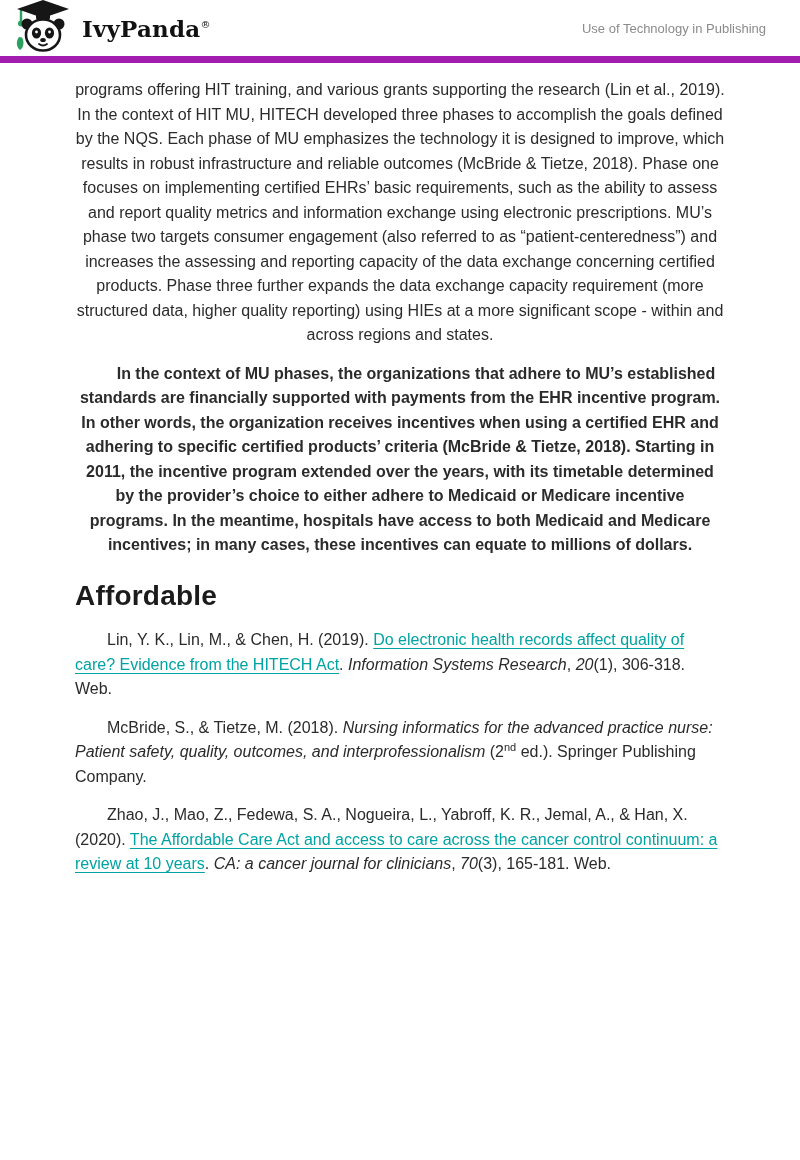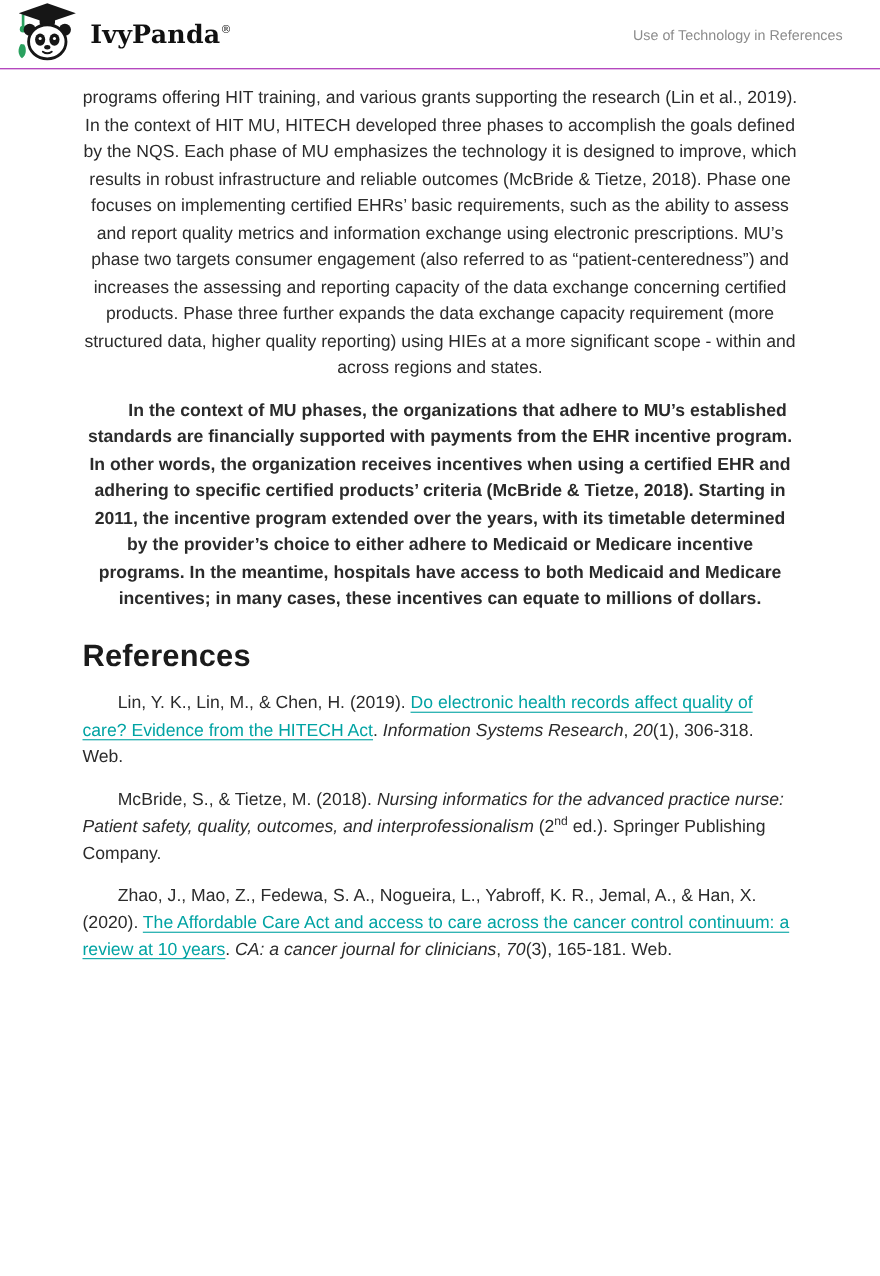--- a/index.html
+++ b/index.html
@@ -13,21 +13,21 @@
     background: #ffffff;
     overflow: hidden;
   }
   
   .header {
     display: flex;
     align-items: center;
     justify-content: space-between;
     height: 63px;
     padding: 6px 34px 6px 14px;
-    border-bottom: 1px solid #a21caf;
+    border-bottom: 7px solid #a21caf;
     gap: 20px;
   }
   .brand { display: flex; align-items: center; gap: 10px; cursor: pointer; }
   .brand-name {
     font-family: "DejaVu Serif", serif;
     font-weight: 700;
     font-size: 23px;
     color: #111111;
     letter-spacing: 0.2px;
   }
@@ -96,28 +96,28 @@
           <circle cx="35.5" cy="33" r="1.4" fill="#ffffff"></circle>
 
           <ellipse cx="29" cy="41" rx="2.8" ry="2" fill="#161616"></ellipse>
           <path d="M25 45 Q29 48 33 45" stroke="#161616" stroke-width="1.8" fill="none" stroke-linecap="round"></path>
 
           <path d="M5 38 C2 42 2 48 6 51 C10.5 48 10 41.5 8 38.5 Z" class="green-fill"></path>
         </svg>
       </span>
       <span class="brand-name"><span>IvyPanda</span><sup>®</sup></span>
     </div>
-    <div class="doc-title">Use of Technology in References</div>
+    <div class="doc-title">Use of Technology in Publishing</div>
   </div>
 
   <div class="content">
     <p class="body-par">programs offering HIT training, and various grants supporting the research (Lin et al., 2019). In the context of HIT MU, HITECH developed three phases to accomplish the goals defined by the NQS. Each phase of MU emphasizes the technology it is designed to improve, which results in robust infrastructure and reliable outcomes (McBride &amp; Tietze, 2018). Phase one focuses on implementing certified EHRs’ basic requirements, such as the ability to assess and report quality metrics and information exchange using electronic prescriptions. MU’s phase two targets consumer engagement (also referred to as “patient-centeredness”) and increases the assessing and reporting capacity of the data exchange concerning certified products. Phase three further expands the data exchange capacity requirement (more structured data, higher quality reporting) using HIEs at a more significant scope - within and across regions and states.</p>
     <p class="body-par indent-first">In the context of MU phases, the organizations that adhere to MU’s established standards are financially supported with payments from the EHR incentive program. In other words, the organization receives incentives when using a certified EHR and adhering to specific certified products’ criteria (McBride &amp; Tietze, 2018). Starting in 2011, the incentive program extended over the years, with its timetable determined by the provider’s choice to either adhere to Medicaid or Medicare incentive programs. In the meantime, hospitals have access to both Medicaid and Medicare incentives; in many cases, these incentives can equate to millions of dollars.</p>
 
-    <h1 class="refs-heading">References</h1>
+    <h1 class="refs-heading">Affordable</h1>
 
     <p class="ref"><span>Lin, Y. K., Lin, M., &amp; Chen, H. (2019). </span><a href="#" class="ref-link">Do electronic health records affect quality of care? Evidence from the HITECH Act</a><span>. </span><span class="italic">Information Systems Research</span><span>, </span><span class="italic">20</span><span>(1), 306-318. Web.</span></p>
     <p class="ref"><span>McBride, S., &amp; Tietze, M. (2018). </span><span class="italic">Nursing informatics for the advanced practice nurse: Patient safety, quality, outcomes, and interprofessionalism</span><span> (2</span><sup class="ord">nd</sup><span> ed.). Springer Publishing Company.</span></p>
     <p class="ref"><span>Zhao, J., Mao, Z., Fedewa, S. A., Nogueira, L., Yabroff, K. R., Jemal, A., &amp; Han, X. (2020). </span><a href="#" class="ref-link">The Affordable Care Act and access to care across the cancer control continuum: a review at 10 years</a><span>. </span><span class="italic">CA: a cancer journal for clinicians</span><span>, </span><span class="italic">70</span><span>(3), 165-181. Web.</span></p>
   </div>
 
 
 </div>
 
 </body></html>

